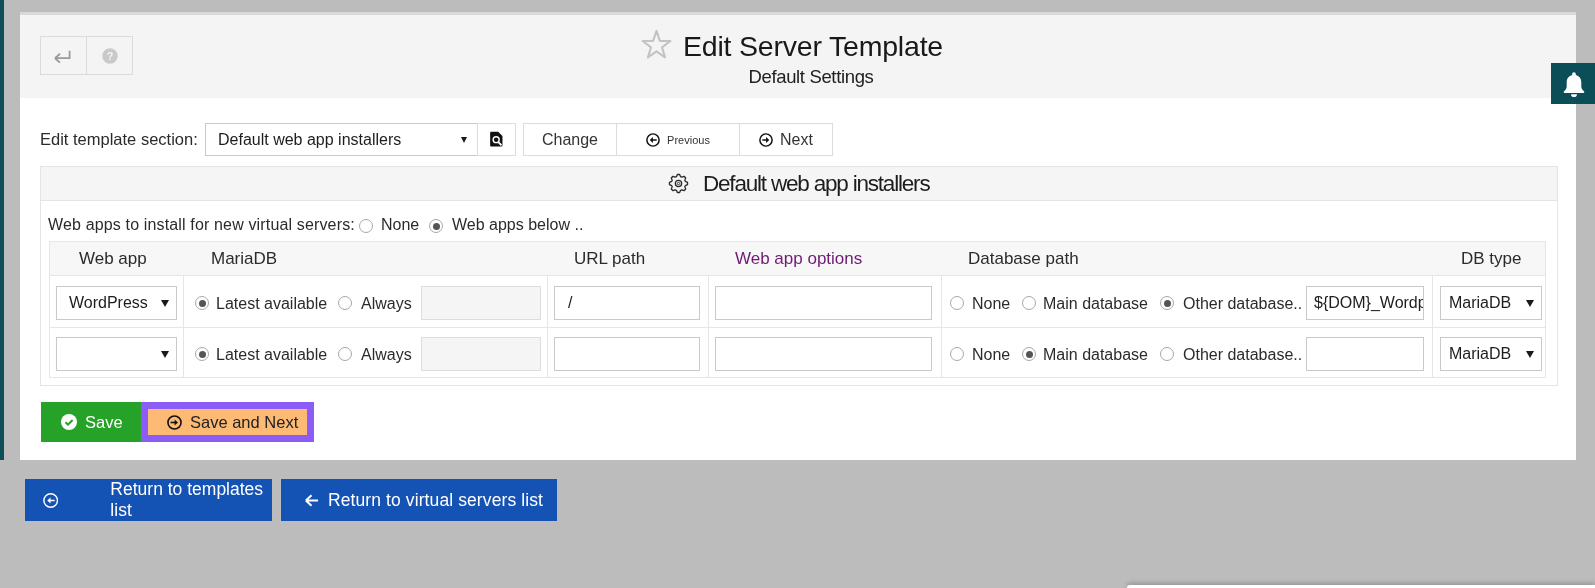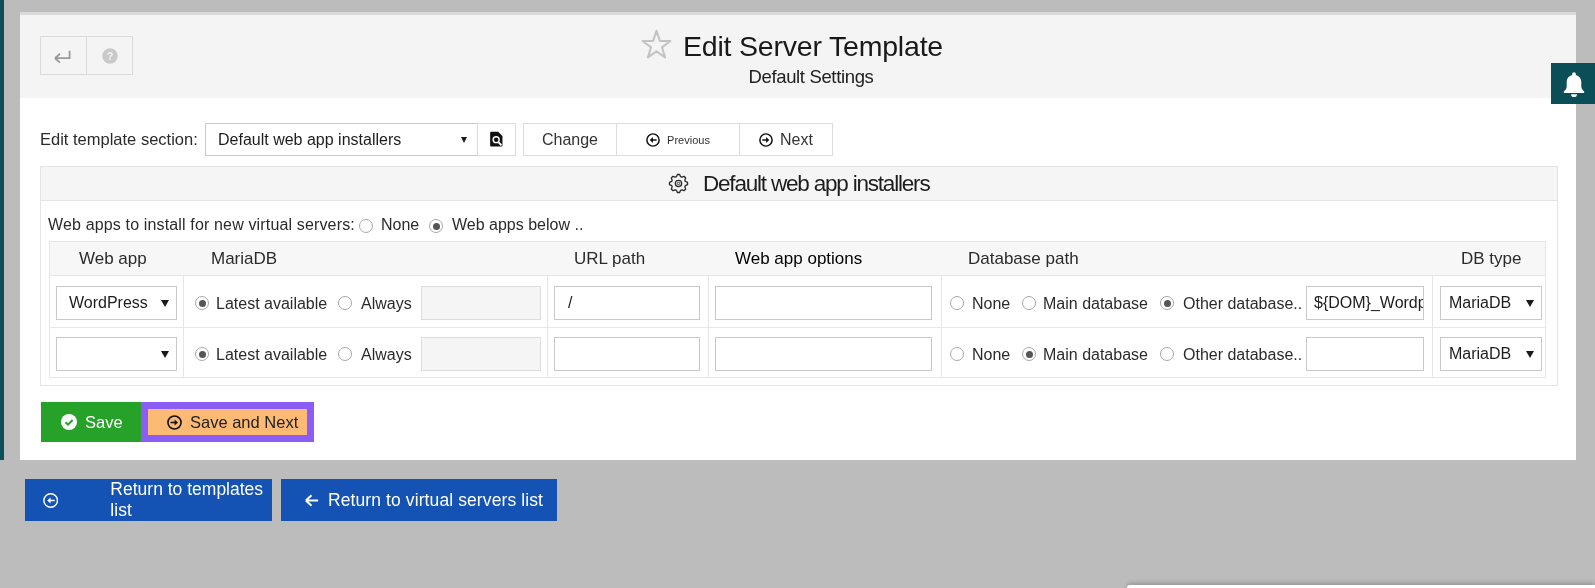--- a/index.html
+++ b/index.html
@@ -104,21 +104,21 @@
   <div class="hline" style="left:50px;top:327px;width:1495px;"></div>
   <div class="vline" style="left:183px;top:276px;height:102px;"></div>
   <div class="vline" style="left:547px;top:276px;height:102px;"></div>
   <div class="vline" style="left:708px;top:276px;height:102px;"></div>
   <div class="vline" style="left:941px;top:276px;height:102px;"></div>
   <div class="vline" style="left:1432px;top:276px;height:102px;"></div>
 
   <div class="abs" style="left:79px;top:241px;height:35px;display:flex;align-items:center;font-size:17px;color:#2b2b2b;">Web app</div>
   <div class="abs" style="left:211px;top:241px;height:35px;display:flex;align-items:center;font-size:17px;color:#2b2b2b;">MariaDB</div>
   <div class="abs" style="left:574px;top:241px;height:35px;display:flex;align-items:center;font-size:17px;color:#2b2b2b;">URL path</div>
-  <div class="abs" style="left:735px;top:241px;height:35px;display:flex;align-items:center;font-size:17px;color:#000000;">Web app options</div>
+  <div class="abs" style="left:735px;top:241px;height:35px;display:flex;align-items:center;font-size:17px;color:#701a75;">Web app options</div>
   <div class="abs" style="left:968px;top:241px;height:35px;display:flex;align-items:center;font-size:17px;color:#2b2b2b;">Database path</div>
   <div class="abs" style="left:1461px;top:241px;height:35px;display:flex;align-items:center;font-size:17px;color:#2b2b2b;">DB type</div>
 
   <div class="sel" style="left:56px;top:286px;width:121px;height:34px;">
       <span class="st">WordPress</span>
       <span class="tri"></span>
     </div>
   <span class="radio on" style="left:195px;top:296px;"></span>
   <div class="rlab" style="left:216px;top:297px;">Latest available</div>
   <span class="radio" style="left:338px;top:296px;"></span>

